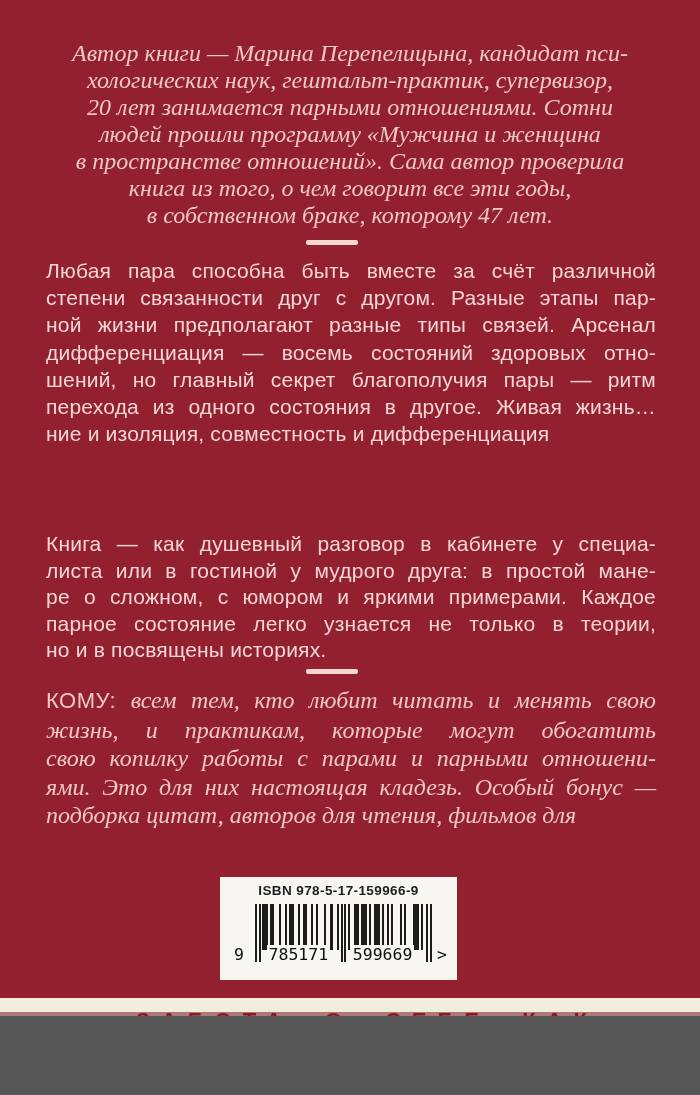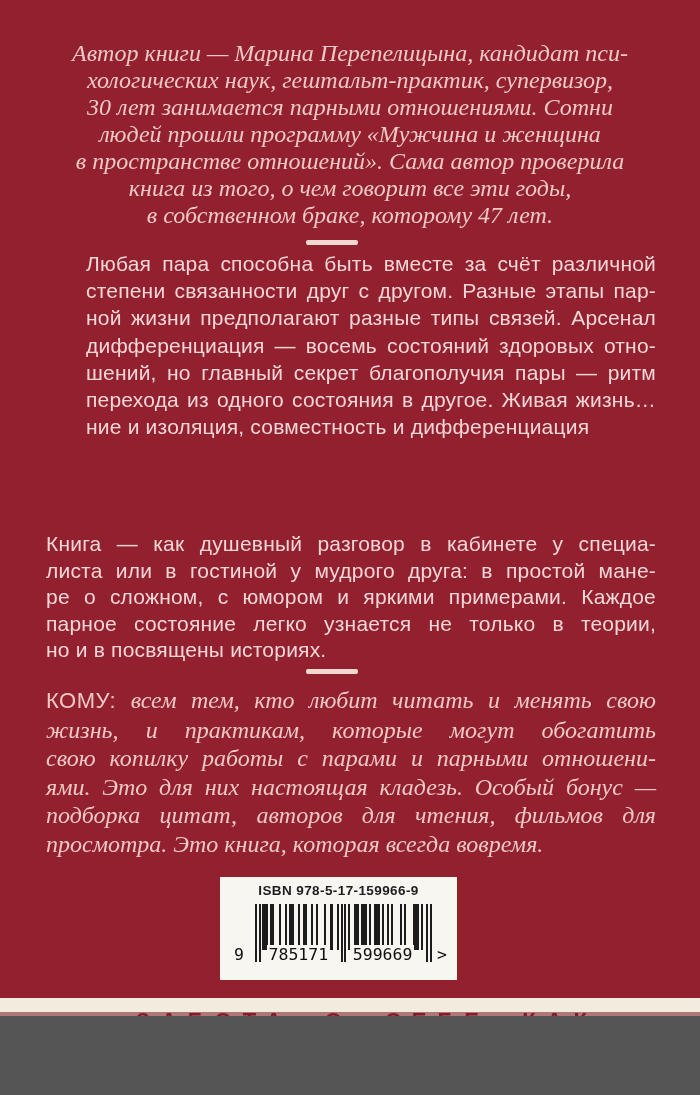--- a/index.html
+++ b/index.html
@@ -13,21 +13,21 @@
   #page{
     position:relative;width:700px;height:1016px;overflow:hidden;
     background:var(--bg);
     font-family:"Liberation Sans",sans-serif;
   }
   .p{position:absolute;left:46px;right:44px;}
   .serif{font-family:"Liberation Serif",serif;font-style:italic;font-size:24px;color:var(--ink-serif);}
   .sans{font-size:21px;color:var(--ink-sans);letter-spacing:.2px;}
   .p1{top:40px;left:38px;right:38px;}
   .p1 .line{line-height:27px;text-align:center;white-space:nowrap;}
-  .p2{top:250px;margin-left:40px;}
+  .p2{top:257px;}
   .p2 .line{line-height:27.2px;}
   .p3{top:531px;}
   .p3 .line{line-height:26.6px;}
   .jpara .line{text-align:justify;text-align-last:justify;}
   .jpara .line:last-child{text-align-last:left;}
   .p4{top:686px;}
   .p4 .line{line-height:28.5px;text-align:justify;text-align-last:justify;}
   .p4 .rest .line:last-child{text-align-last:left;}
   .komu{font-family:"Liberation Sans",sans-serif;font-style:normal;font-size:22px;letter-spacing:.5px;}
   .divider{position:absolute;left:306px;width:52px;height:5px;background:var(--divider);border-radius:2px;}
@@ -48,21 +48,21 @@
   .bottom-edge{position:absolute;left:0;right:0;bottom:0;height:4px;background:var(--edge);opacity:.55;}
 </style>
 </head>
 <body>
 
 <div id="page">
 
   <div class="p p1 serif">
       <div class="line">Автор книги — Марина Перепелицына, кандидат пси-</div>
       <div class="line">хологических наук, гештальт-практик, супервизор,</div>
-      <div class="line">30 лет занимается парными отношениями. Сотни</div>
+      <div class="line">20 лет занимается парными отношениями. Сотни</div>
       <div class="line">людей прошли программу «Мужчина и женщина</div>
       <div class="line">в пространстве отношений». Сама автор проверила</div>
       <div class="line">книга из того, о чем говорит все эти годы,</div>
       <div class="line">в собственном браке, которому 47 лет.</div>
     </div>
 
   <div class="divider d1"></div>
 
   <div class="p p2 sans jpara">
       <div class="line">Любая пара способна быть вместе за счёт различной</div>
@@ -84,21 +84,20 @@
 
   <div class="divider d2"></div>
 
   <div class="p p4 serif">
     <div class="line"><span class="komu">КОМУ:</span><span> всем тем, кто любит читать и менять свою</span></div>
     <div class="rest">
         <div class="line">жизнь, и практикам, которые могут обогатить</div>
         <div class="line">свою копилку работы с парами и парными отношени-</div>
         <div class="line">ями. Это для них настоящая кладезь. Особый бонус —</div>
         <div class="line">подборка цитат, авторов для чтения, фильмов для</div>
-        <div class="line">просмотра. Это книга, которая всегда вовремя.</div>
       </div>
   </div>
 
   <div class="barcode-box">
     <div class="isbn">ISBN 978-5-17-159966-9</div>
     <svg id="bars" class="bars" viewBox="0 0 95 58" preserveAspectRatio="none" shape-rendering="crispEdges">
         <rect x="0" y="0" width="1" height="58" fill="#1c1c1c"></rect>
         <rect x="2" y="0" width="1" height="58" fill="#1c1c1c"></rect>
         <rect x="4" y="0" width="1" height="46" fill="#1c1c1c"></rect>
         <rect x="5" y="0" width="1" height="46" fill="#1c1c1c"></rect>

